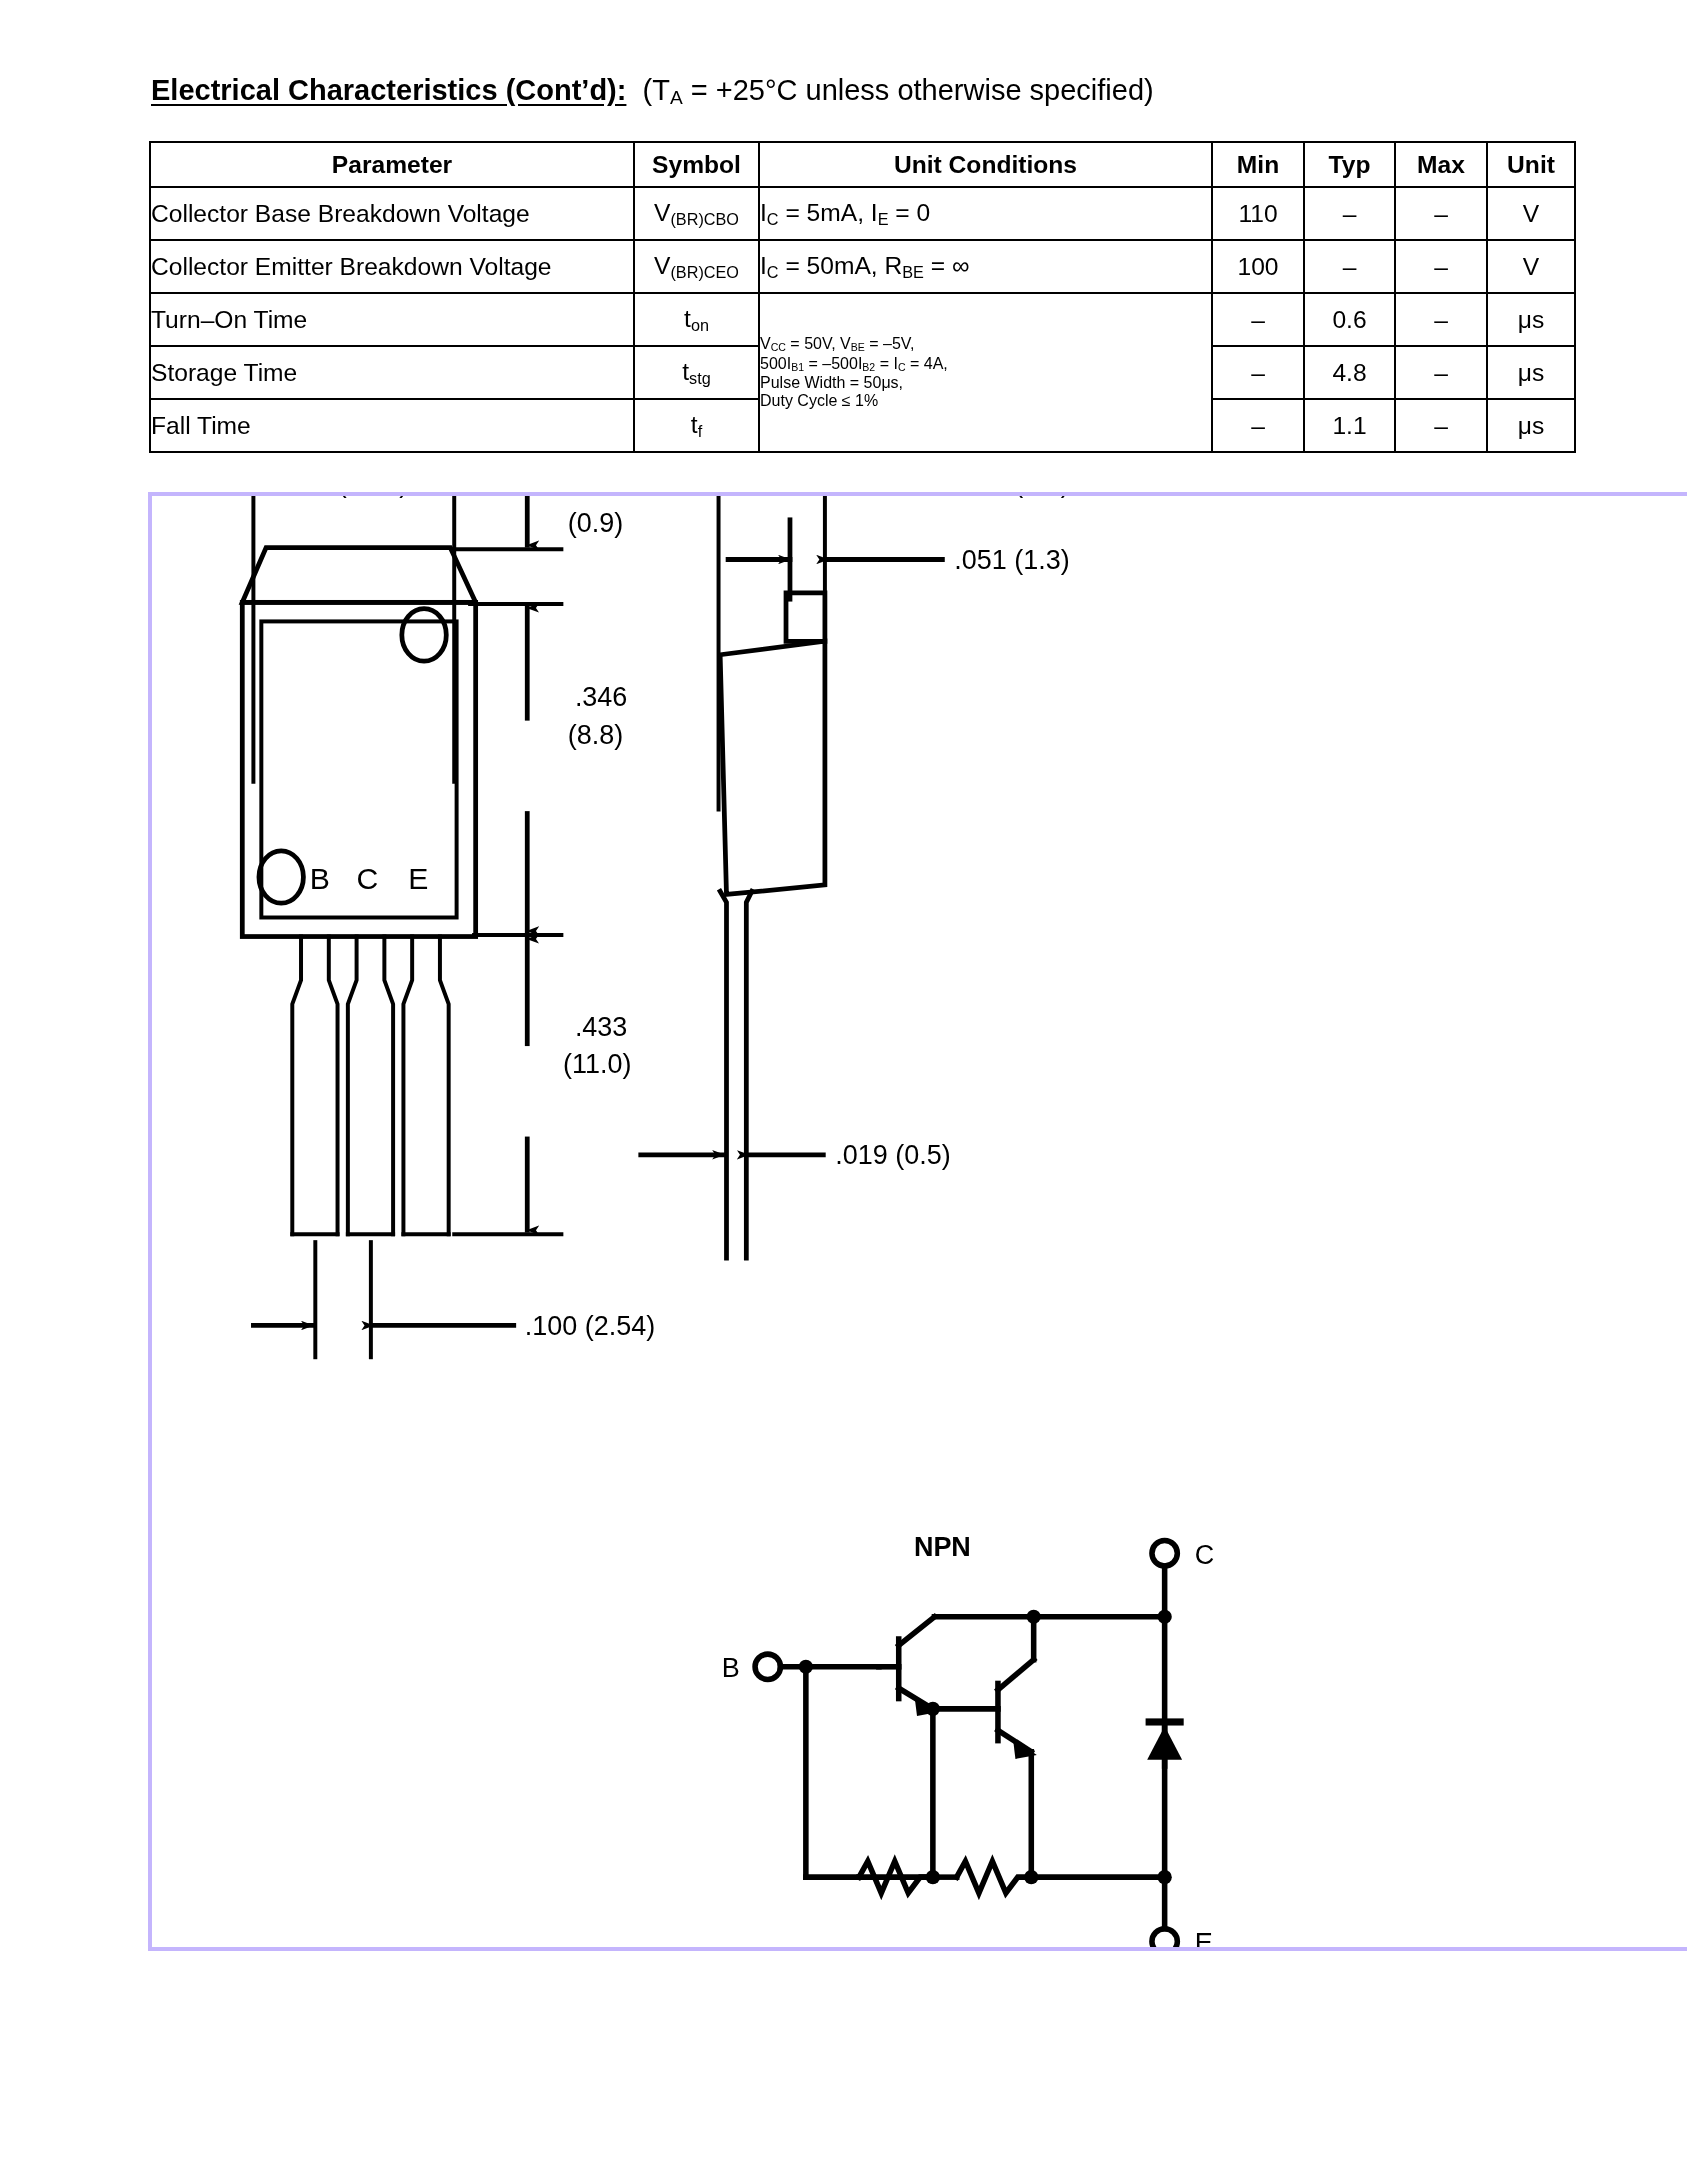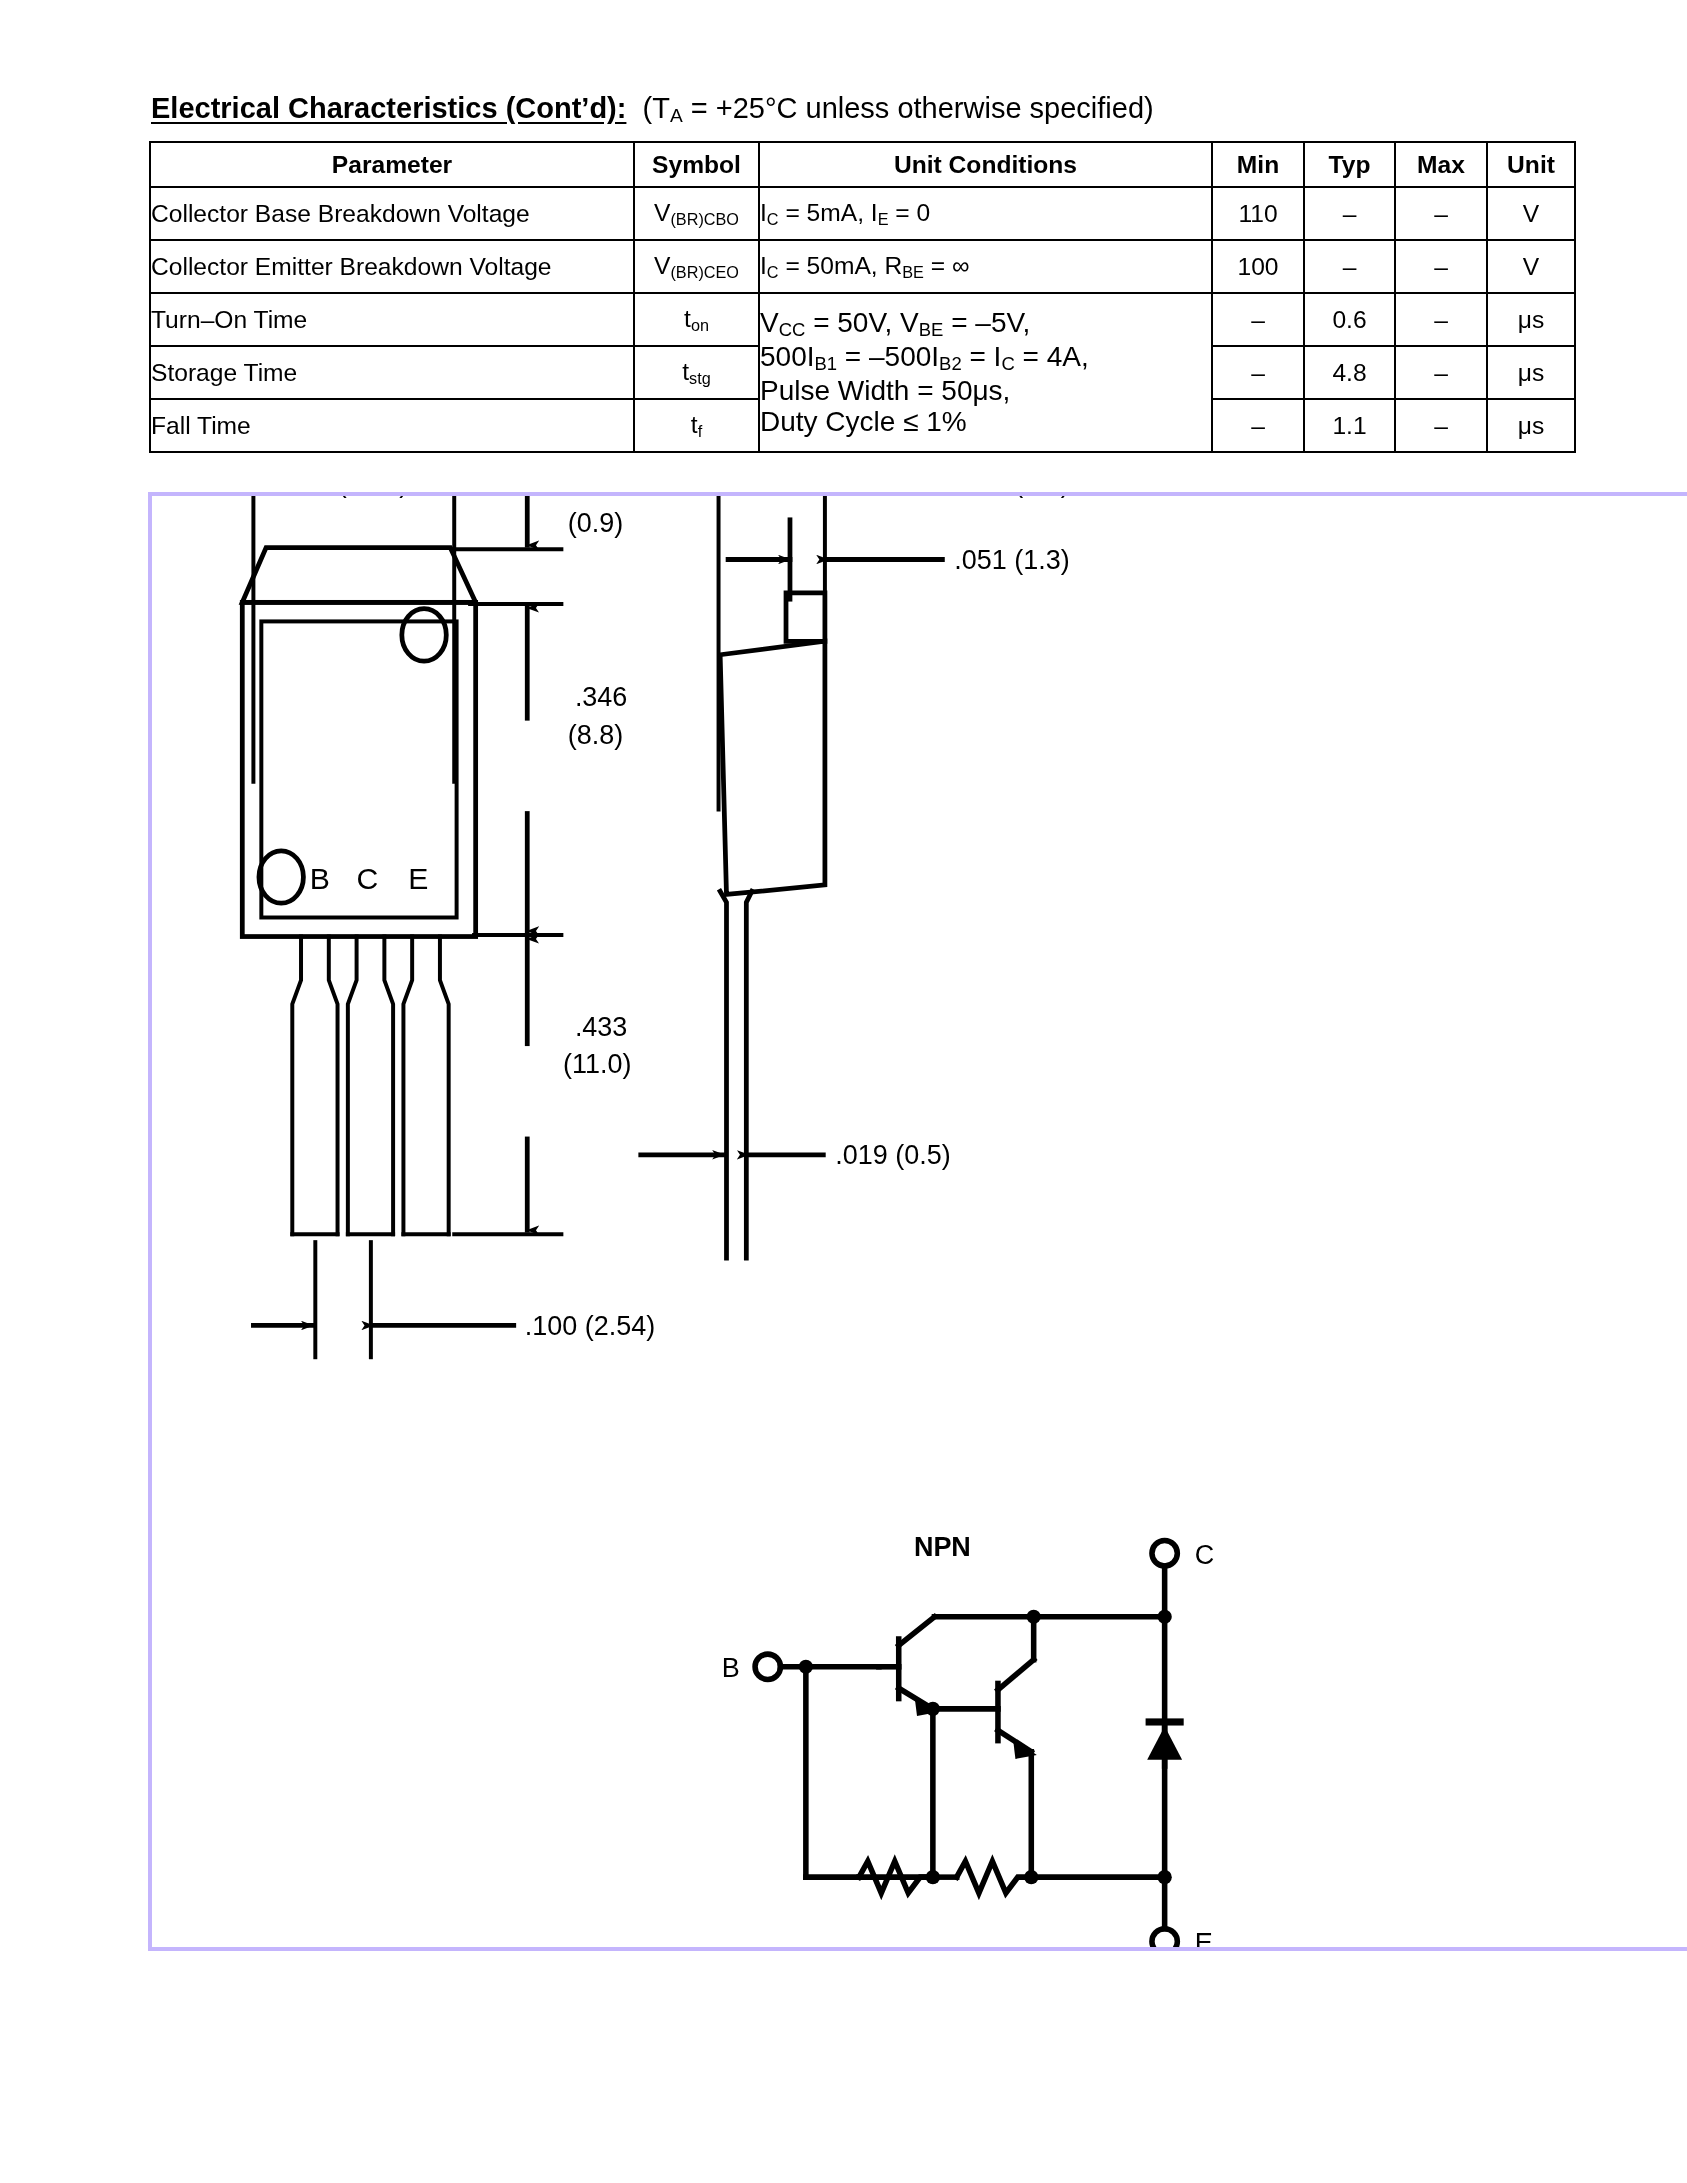--- a/index.html
+++ b/index.html
@@ -14,21 +14,20 @@
     -webkit-font-smoothing: none;
   }
 
   
   .heading {
     position: absolute;
     left: 151px; top: 76px;
     font-size: 29px;
     white-space: nowrap;
     line-height: 1;
-    margin-top: 18px;
   }
   .heading .bold-ul {
     font-weight: bold;
     text-decoration: underline;
     text-underline-offset: 4px;
   }
   .heading .cond { font-weight: normal; }
   sub { font-size: 0.66em; vertical-align: -0.22em; }
 
   
@@ -59,21 +58,21 @@
   .c-min    { width: 92px; }
   .c-typ    { width: 91px; }
   .c-max    { width: 92px; }
   .c-unit   { width: 88px; }
 
   td.param  { text-align: left;  padding-left: 8px; height: 51px; }
   td.symbol { text-align: center; }
   td.test   { text-align: left;  padding-left: 8px; }
   td.num    { text-align: center; margin-top: 28px; }
   td.unit   { text-align: center; }
-  td.merged { text-align: left; padding-left: 8px; vertical-align: top; padding-top: 1.6px; font-size: 28px; line-height: 1.16; }
+  td.merged { text-align: left; padding-left: 8px; vertical-align: top; padding-top: 1.6px; font-size: 16px; line-height: 1.16; }
 
   
   .drawing {
     position: absolute;
     left: 148px; top: 492px;
     width: 1595px; height: 1459px;
     border: 4px solid #c4b5fd;
     box-sizing: border-box;
     overflow: hidden;
     padding-left: 28px;

